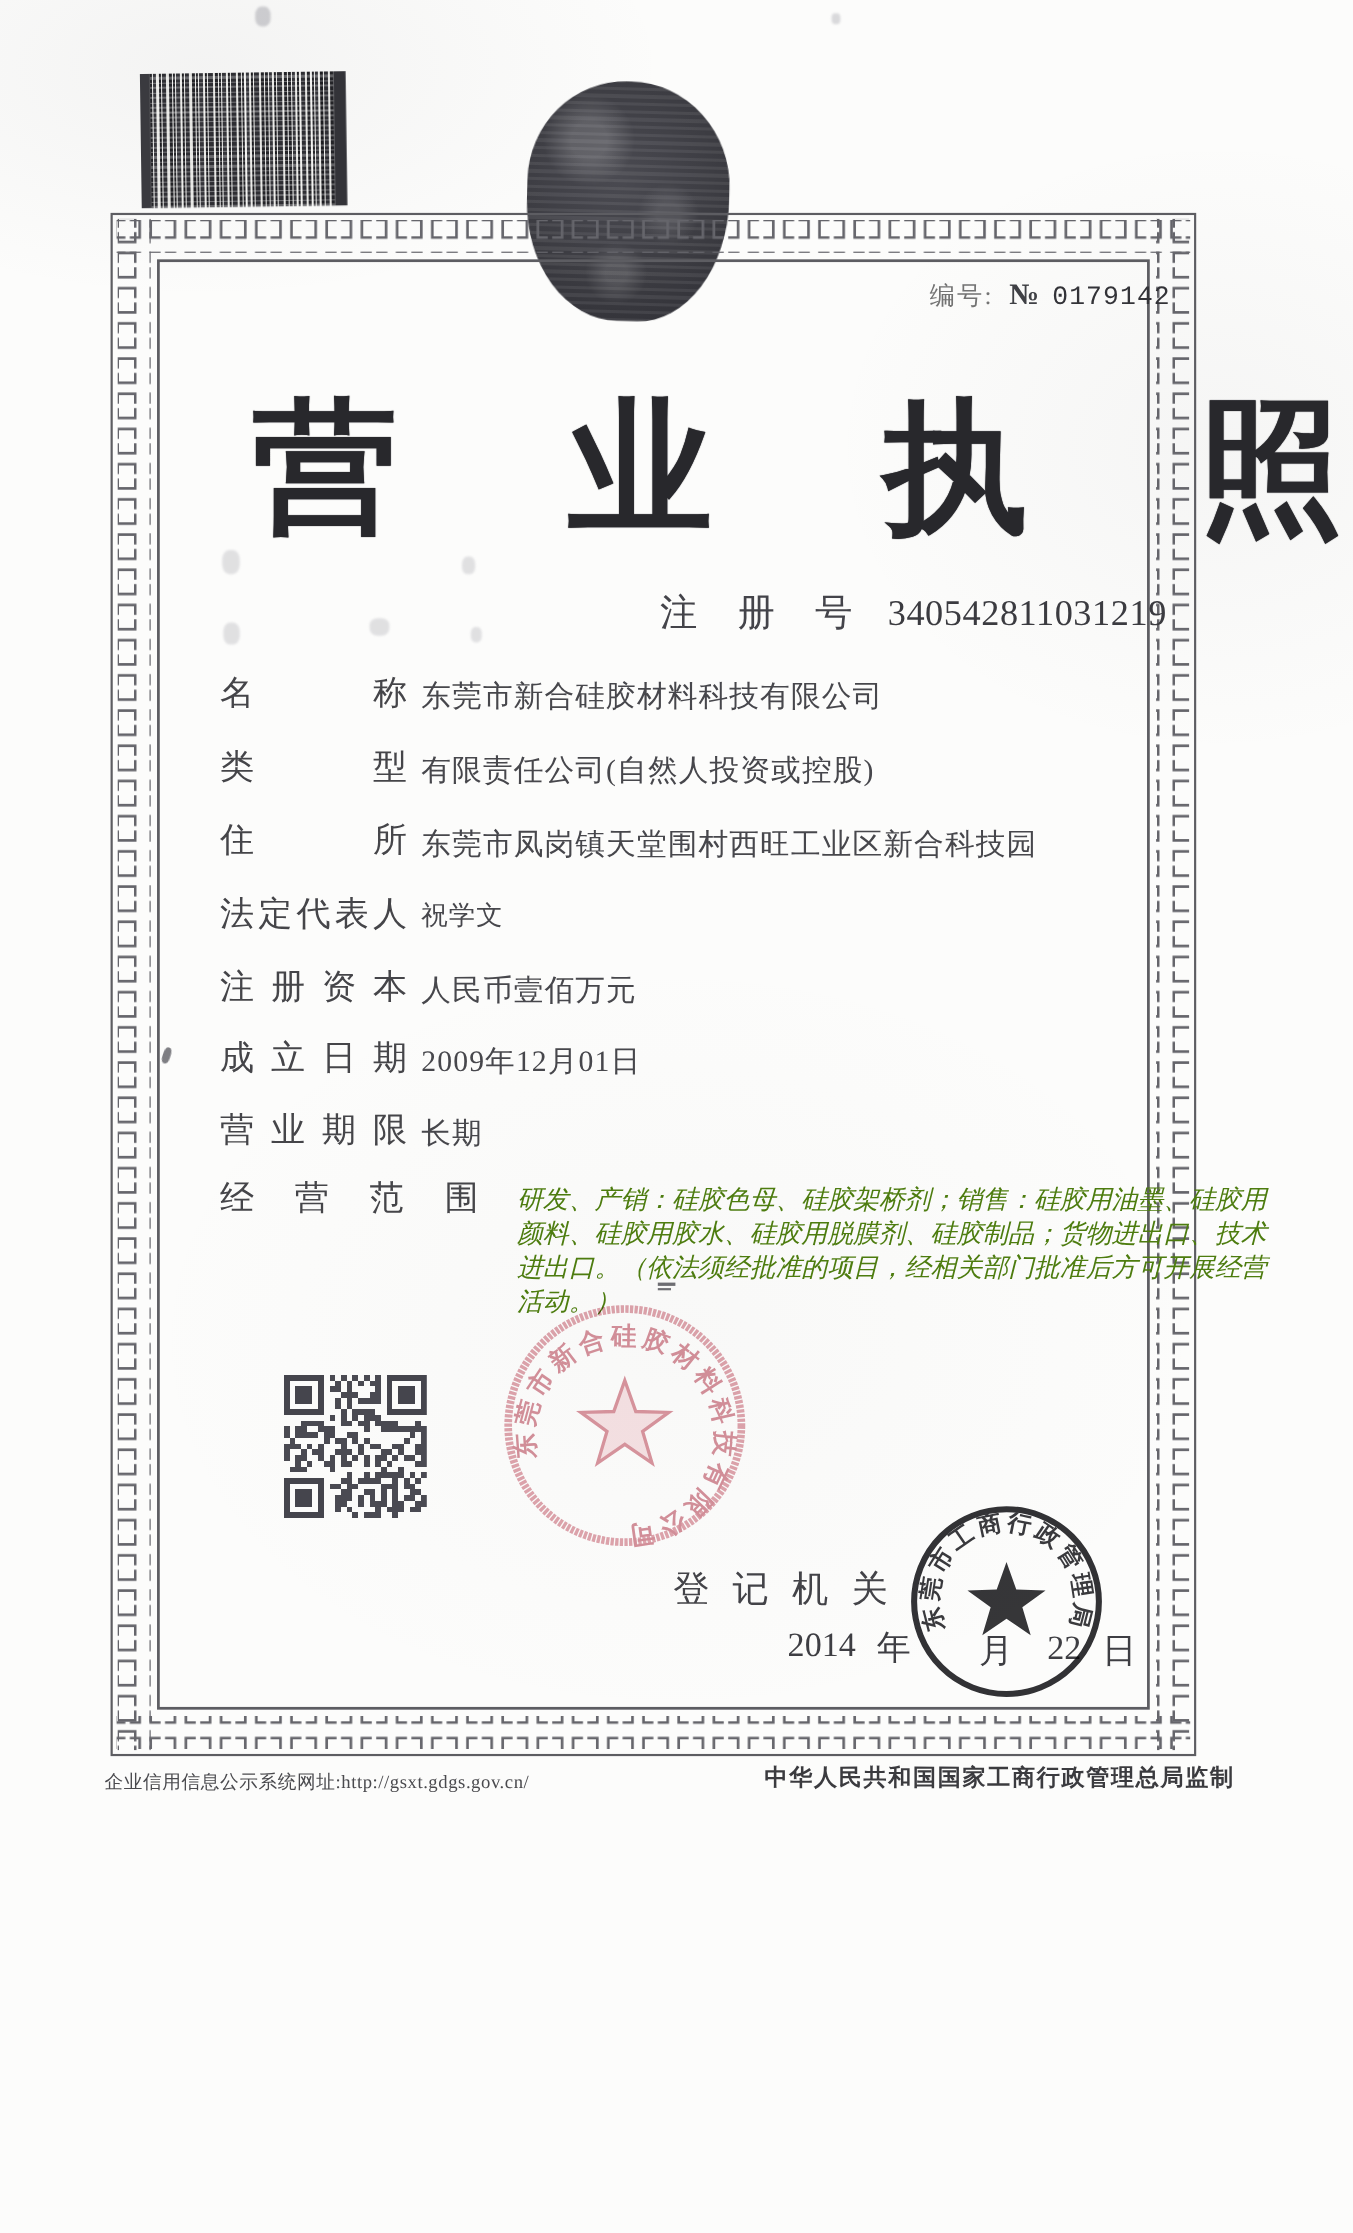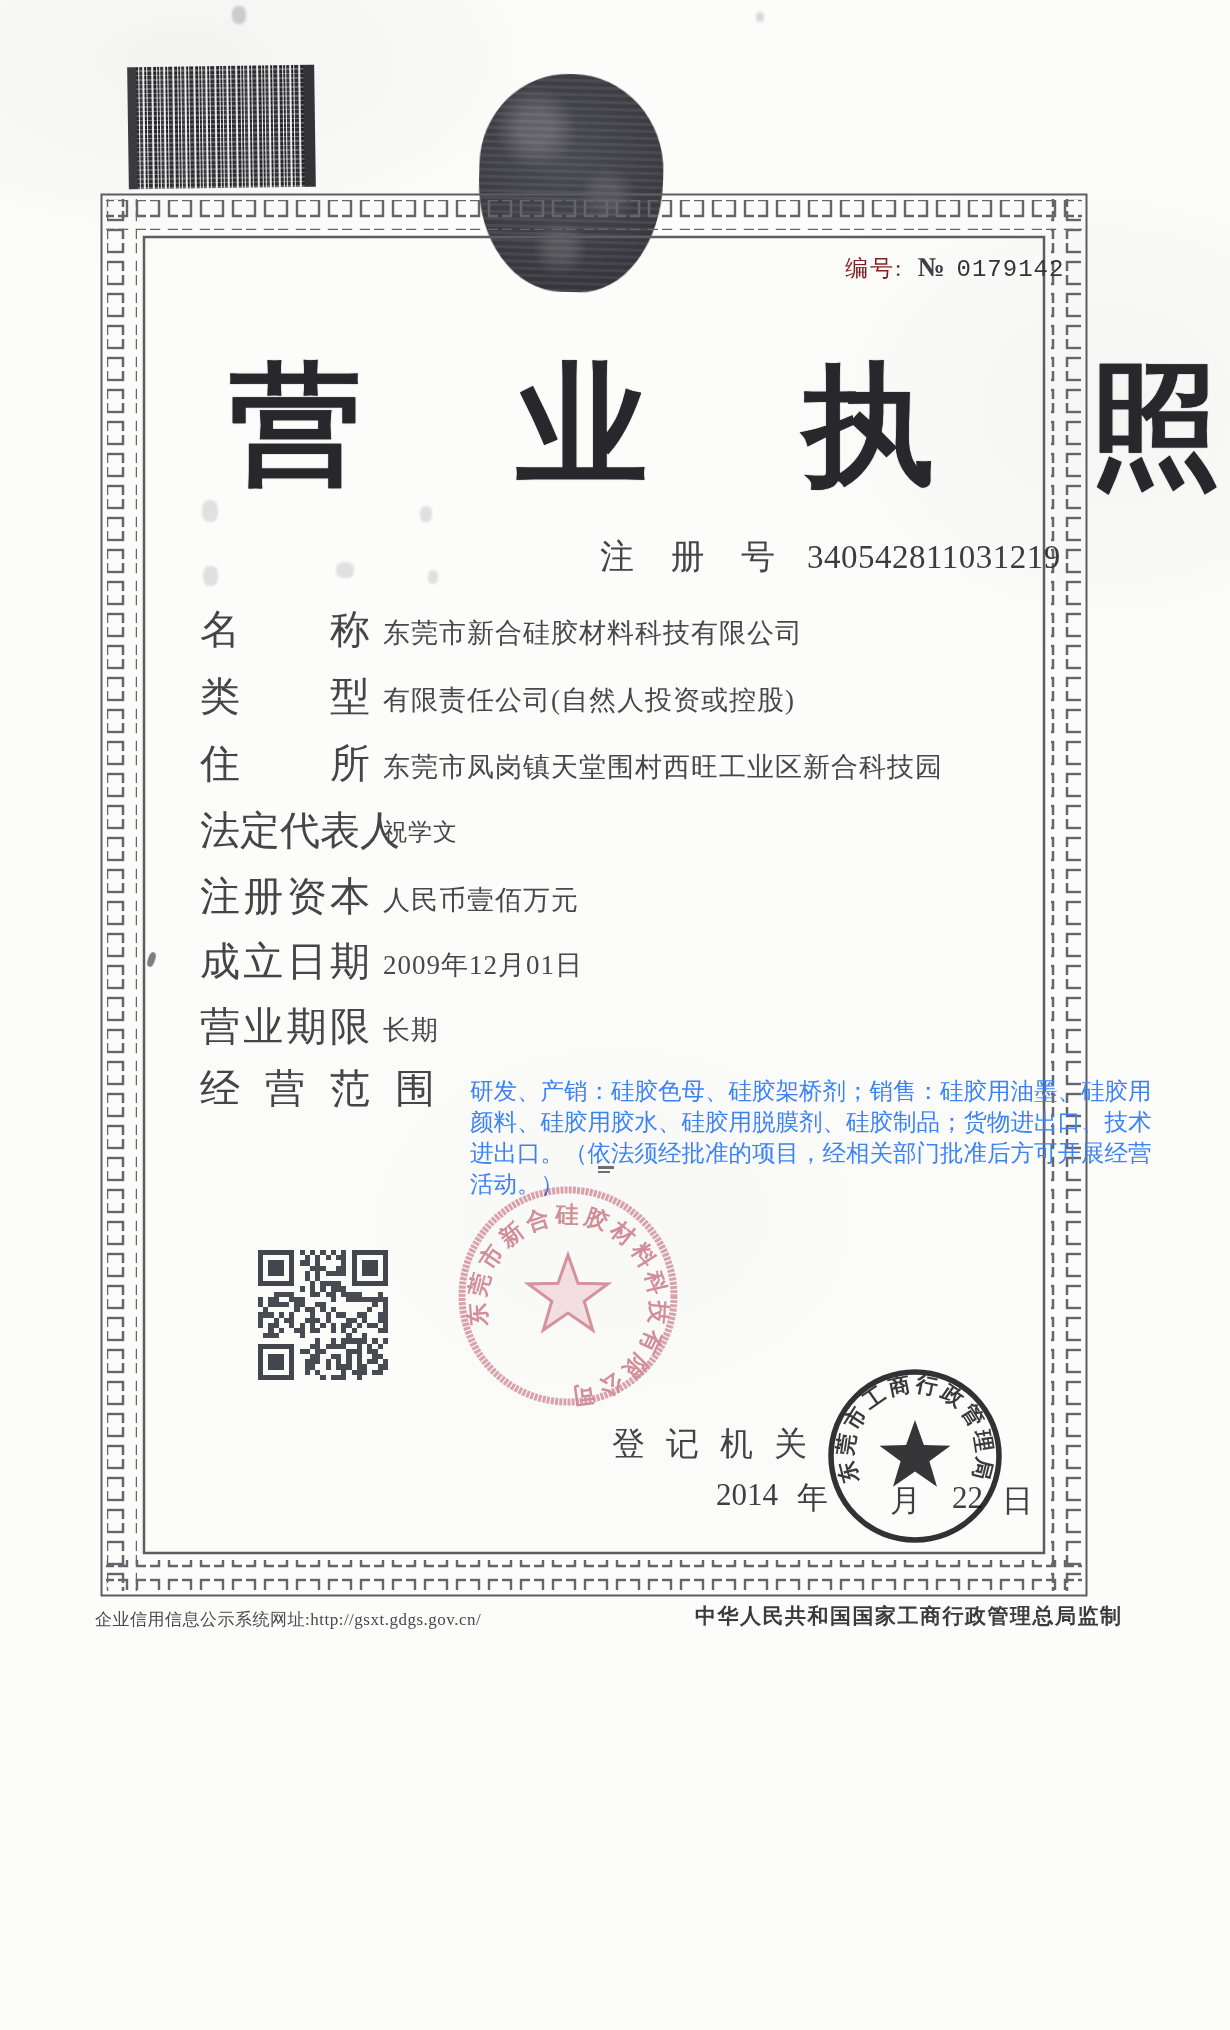--- a/index.html
+++ b/index.html
@@ -38,50 +38,50 @@
       repeating-linear-gradient(0deg, rgba(255,255,255,.07) 0 3px, transparent 3px 7px),
       radial-gradient(circle at 45% 40%, #4a4a51 0%, #3c3c42 55%, #2e2e34 100%);
     filter:blur(.4px);
   }
 
   
   .frame{left:100px;top:193px;}
 
   
   .serial{left:845px;top:252px;white-space:nowrap;}
-  .serial .lab{font-size:23px;color:#7f1d1d;letter-spacing:2px;}
+  .serial .lab{font-size:23px;color:#737373;letter-spacing:2px;}
   .serial .no-sign{font-size:27px;font-weight:bold;margin-left:14px;}
   .serial .digits{font-size:24px;font-family:"Liberation Mono","DejaVu Sans Mono",monospace;margin-left:12px;color:#333338;letter-spacing:1px;}
 
   .title{
     left:230px;top:338px;white-space:nowrap;
     font-family:"DejaVu Sans","Liberation Sans",sans-serif;
     font-size:131px;font-weight:900;letter-spacing:55px;color:#2c2c30;
     text-shadow:0 0 1px #2c2c30;
     filter:blur(.3px) contrast(1.05);
   }
 
   .regno{left:600px;top:534px;white-space:nowrap;}
   .regno .lab{font-size:34px;letter-spacing:14px;color:#44444a;}
   .regno .val{font-size:33px;margin-left:18px;color:#3b3b40;letter-spacing:.5px;}
 
   
   .row{left:200px;white-space:nowrap;}
   .row .flabel{
     display:inline-block;width:170px;vertical-align:top;
-    font-size:40px;color:#454549;
+    font-size:31px;color:#454549;
     text-align:justify;text-align-last:justify;line-height:46px;
   }
   .row .flabel.w5{letter-spacing:0;}
   .row .fvalue{
     display:inline-block;vertical-align:top;margin-left:13px;padding-top:8px;
     font-size:27px;color:#47474c;letter-spacing:1px;
   }
   .row-scope .flabel{width:235px;}
-  .scope-lines{left:470px;top:1076px;width:600px;font-size:23.5px;line-height:31px;color:#3b82f6;}
+  .scope-lines{left:470px;top:1076px;width:600px;font-size:23.5px;line-height:31px;color:#4d7c0f;font-style:italic;}
   .scope-lines .ln{white-space:nowrap;}
   .scope-lines .ln:nth-child(n+2){font-weight:500;}
 
   
   .qr{left:258px;top:1250px;}
 
   
   .seal{mix-blend-mode:multiply;}
   .red-seal{left:453px;top:1181px;opacity:.85;filter:blur(.3px);}
   .black-stamp{left:827px;top:1368px;opacity:.93;filter:blur(.3px);}

